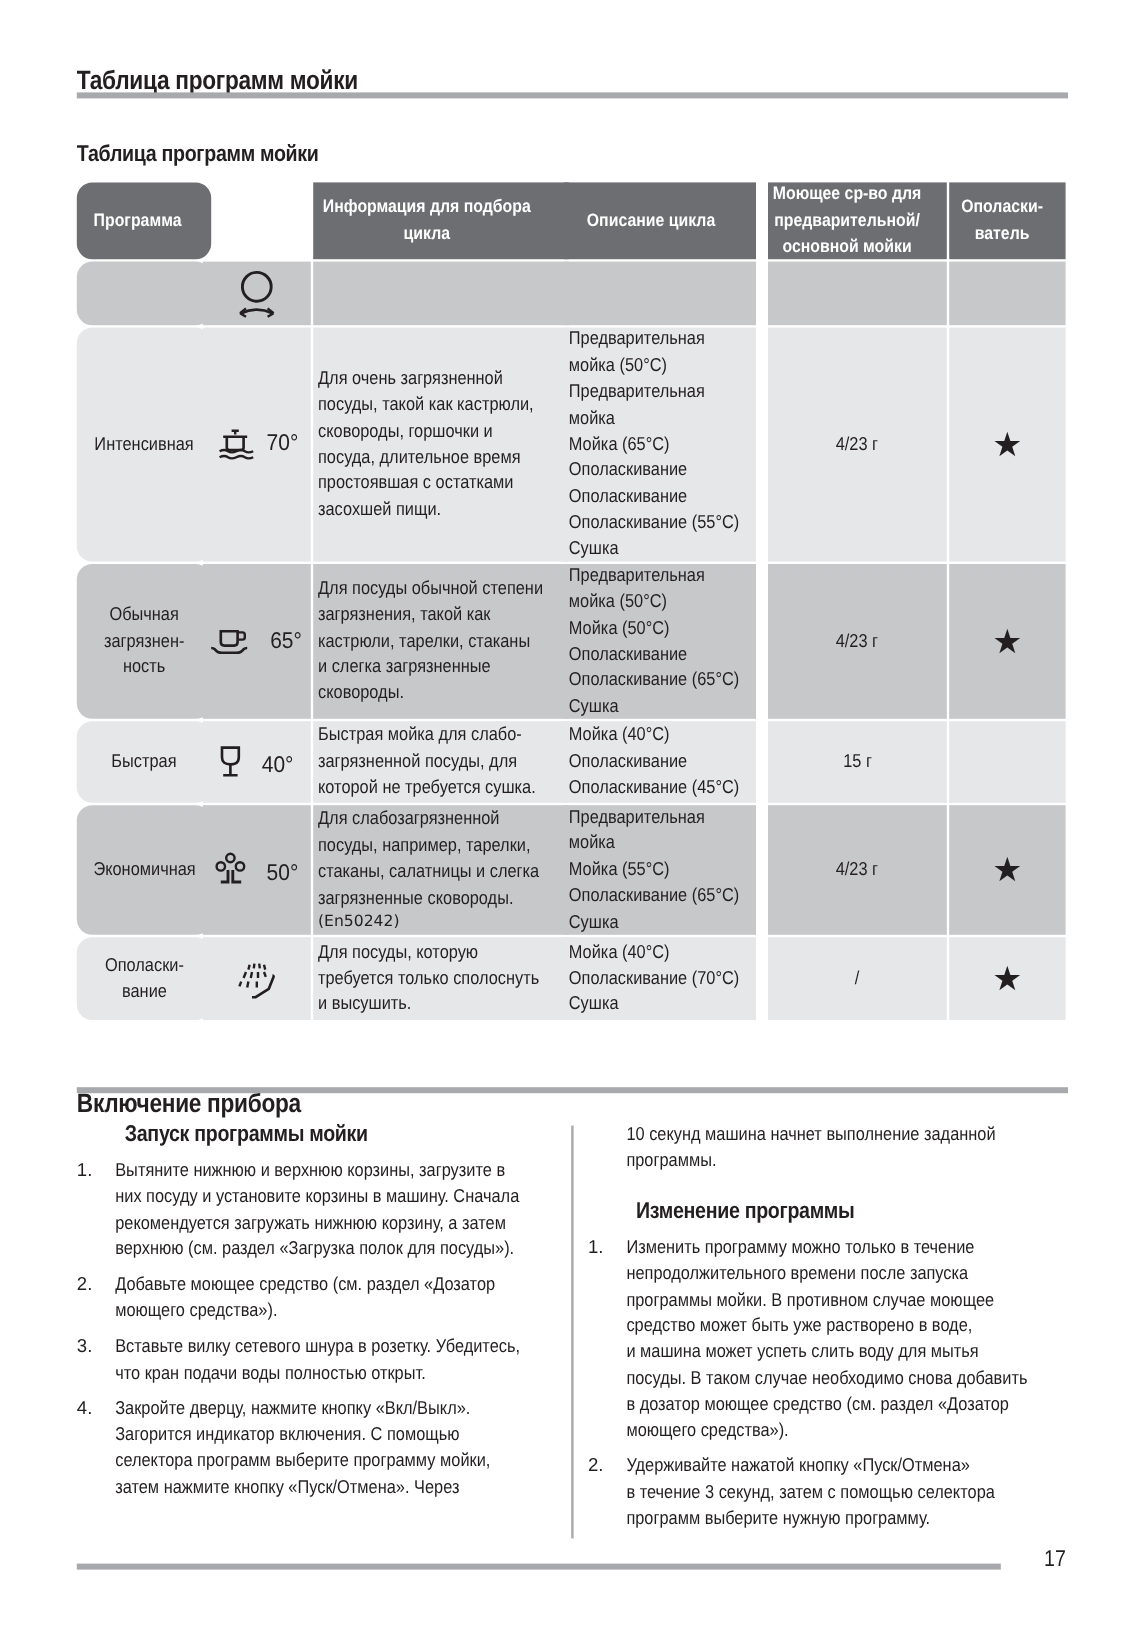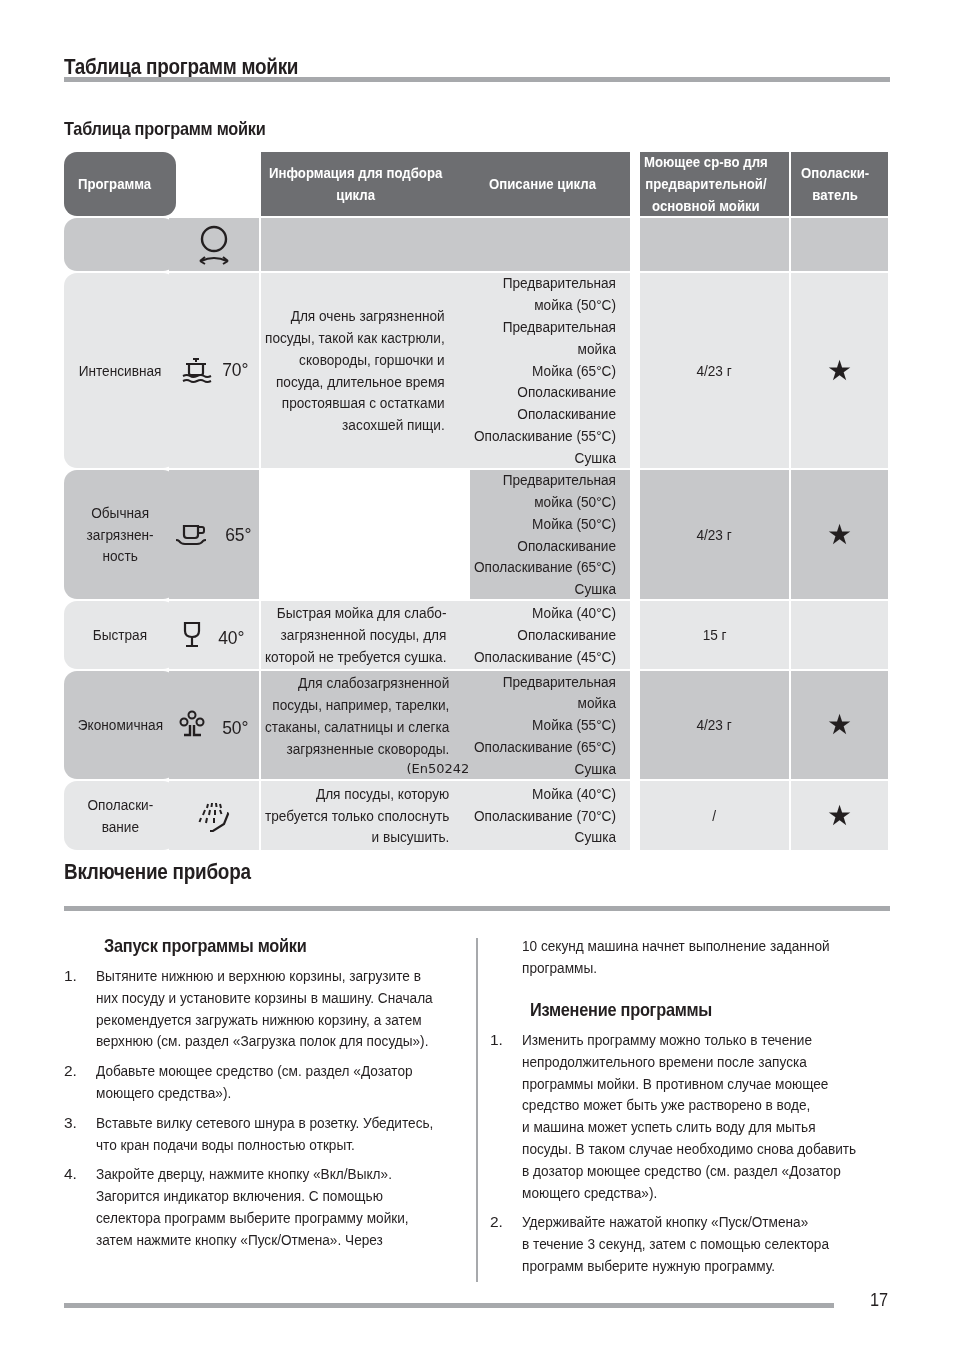--- a/index.html
+++ b/index.html
@@ -13,21 +13,21 @@
     letter-spacing: -0.3px;
   }
   .section-rule { position: absolute; left: 64px; width: 826px; height: 5px; background: #a7a9ac; }
 
   .table-title { position: absolute; left: 64px; top: 118px; font-size: 19px; font-weight: bold; letter-spacing: -0.3px; }
 
   .tbl { position: absolute; left: 64px; top: 152px; width: 824px; }
   .trow { position: absolute; left: 0; width: 824px; }
   .cell { position: absolute; top: 0; bottom: 0; display: flex; align-items: center; font-size: 15.5px; line-height: 21.8px; color: #231f20; overflow: hidden; }
   .cell.center { justify-content: center; text-align: center; }
-  .cell.left { justify-content: flex-start; padding-left: 4px; text-align: right; }
+  .cell.left { justify-content: flex-start; padding-left: 4px; }
   .hdr .cell { background: #6d6e71; color: #ffffff; font-weight: bold; font-size: 15px; line-height: 22px; justify-content: center; text-align: center; }
   .row-dark .cell { background: #c7c8ca; }
   .row-light .cell { background: #e6e7e8; }
   .c1 { left: 0; width: 112px; border-radius: 13px; }
   .c2 { left: 105px; width: 90px; }
   .c3 { left: 197px; width: 213px; }
   .c4 { left: 406px; width: 160px; }
   .c5 { left: 576px; width: 149px; }
   .c6 { left: 727px; width: 97px; }
 
@@ -171,20 +171,29 @@
     <div class="cell c2 center">
       <div class="icon-wrap">
         <svg width="34" height="24" viewBox="0 0 34 24">
           <path d="M9 3 h14 v9 q0 3 -3 3 h-8 q-3 0 -3 -3 z" stroke="#231f20" stroke-width="2.2" fill="none"></path>
           <path d="M23 4 h4 q2 0 2 2 v2 q0 2 -2 2 h-4" stroke="#231f20" stroke-width="2" fill="none"></path>
           <path d="M1 17 q2 0 3 1 q2 3 6 3 h12 q4 0 6 -3 q1 -1 3 -1" stroke="#231f20" stroke-width="2.2" fill="none"></path>
         </svg>
         <span class="icon-temp">65°</span>
       </div>
     </div>
+    <div class="cell c3 left">
+        <div class="lines">
+          <span>Для посуды обычной степени</span>
+          <span>загрязнения, такой как</span>
+          <span>кастрюли, тарелки, стаканы</span>
+          <span>и слегка загрязненные</span>
+          <span>сковороды.</span>
+        </div>
+      </div>
     <div class="cell c4 left">
         <div class="lines">
           <span>Предварительная</span>
           <span>мойка (50°C)</span>
           <span>Мойка (50°C)</span>
           <span>Ополаскивание</span>
           <span>Ополаскивание (65°C)</span>
           <span>Сушка</span>
         </div>
       </div>
@@ -315,21 +324,21 @@
         <div class="lines">
           <span>/</span>
         </div>
       </div>
     <div class="cell c6 center">
         <span class="star">★</span>
       </div>
   </div>
 </div>
 
-<div class="section-title" style="top:859px;"><span class="cond">Включение прибора</span></div>
+<div class="section-title" style="top:907px;"><span class="cond">Включение прибора</span></div>
 <div class="section-rule" style="top:906px;"></div>
 
 <div class="sub-title" style="left:64px; top:935px;"><span class="cond">Запуск программы мойки</span></div>
 <div class="list" style="left:64px; top:965px;">
     <div class="li">
       <span class="num">1.</span>
       <div class="txt">
         <span>Вытяните нижнюю и верхнюю корзины, загрузите в</span>
         <span>них посуду и установите корзины в машину. Сначала</span>
         <span>рекомендуется загружать нижнюю корзину, а затем</span>

